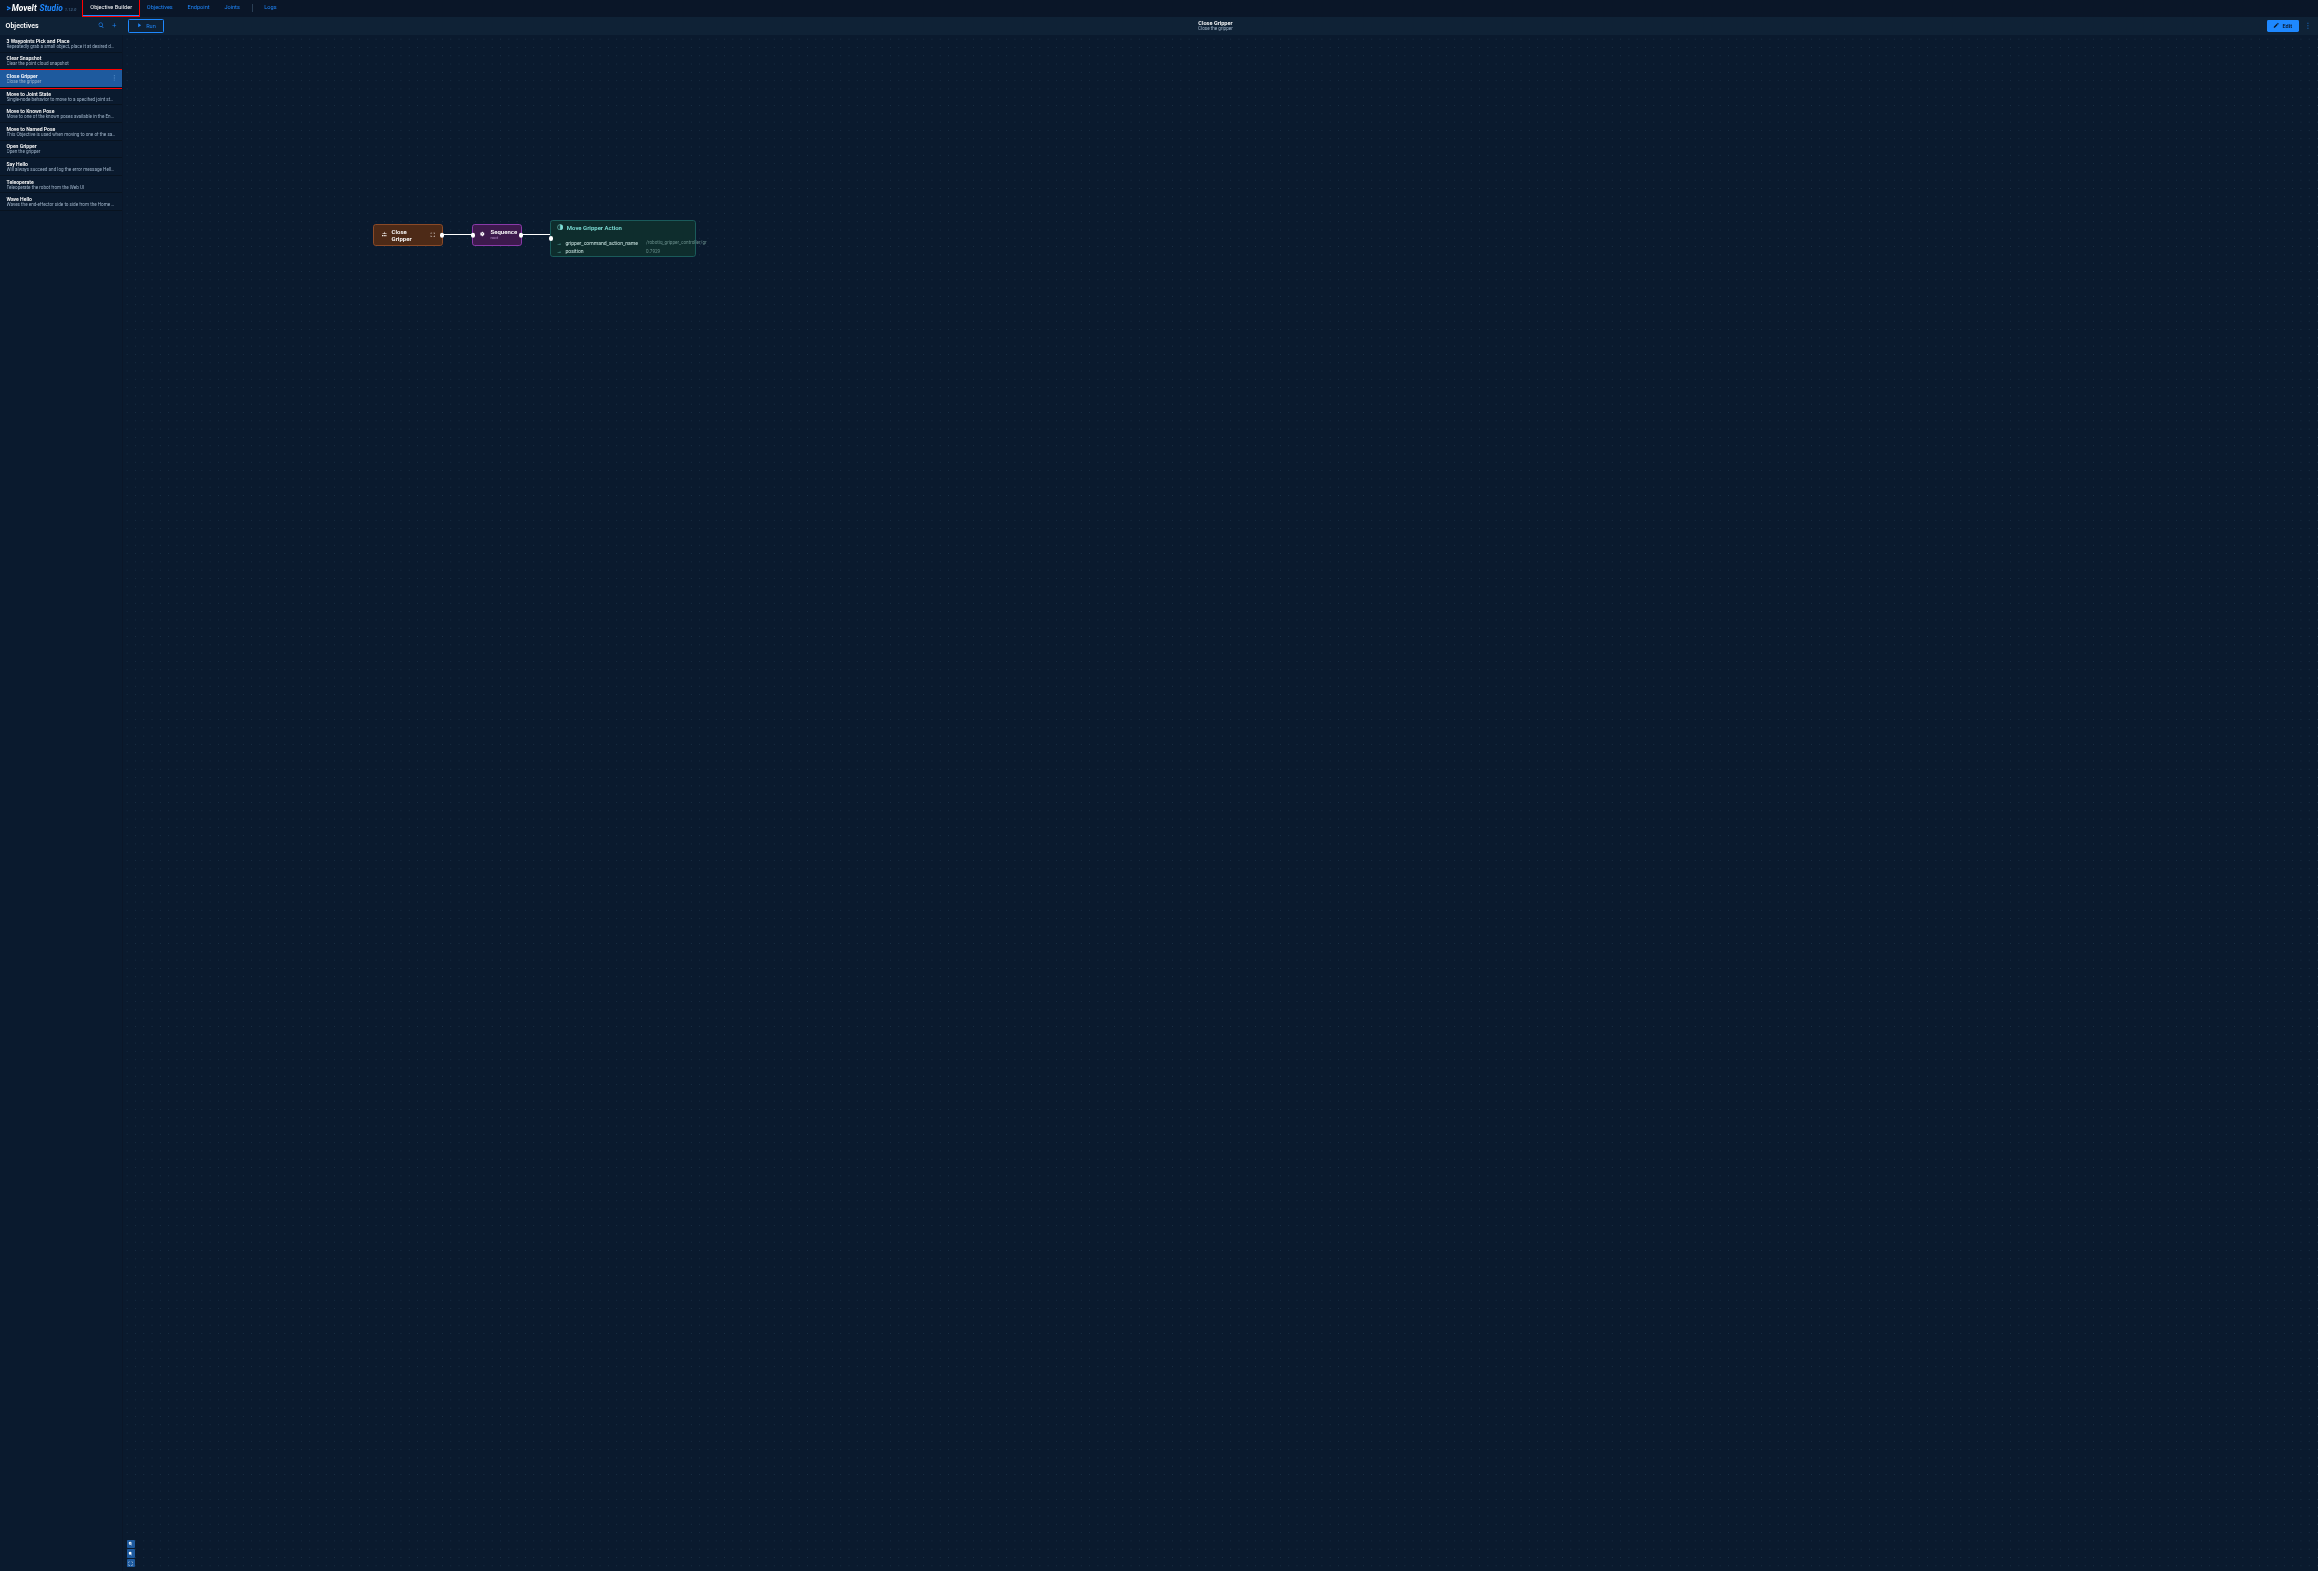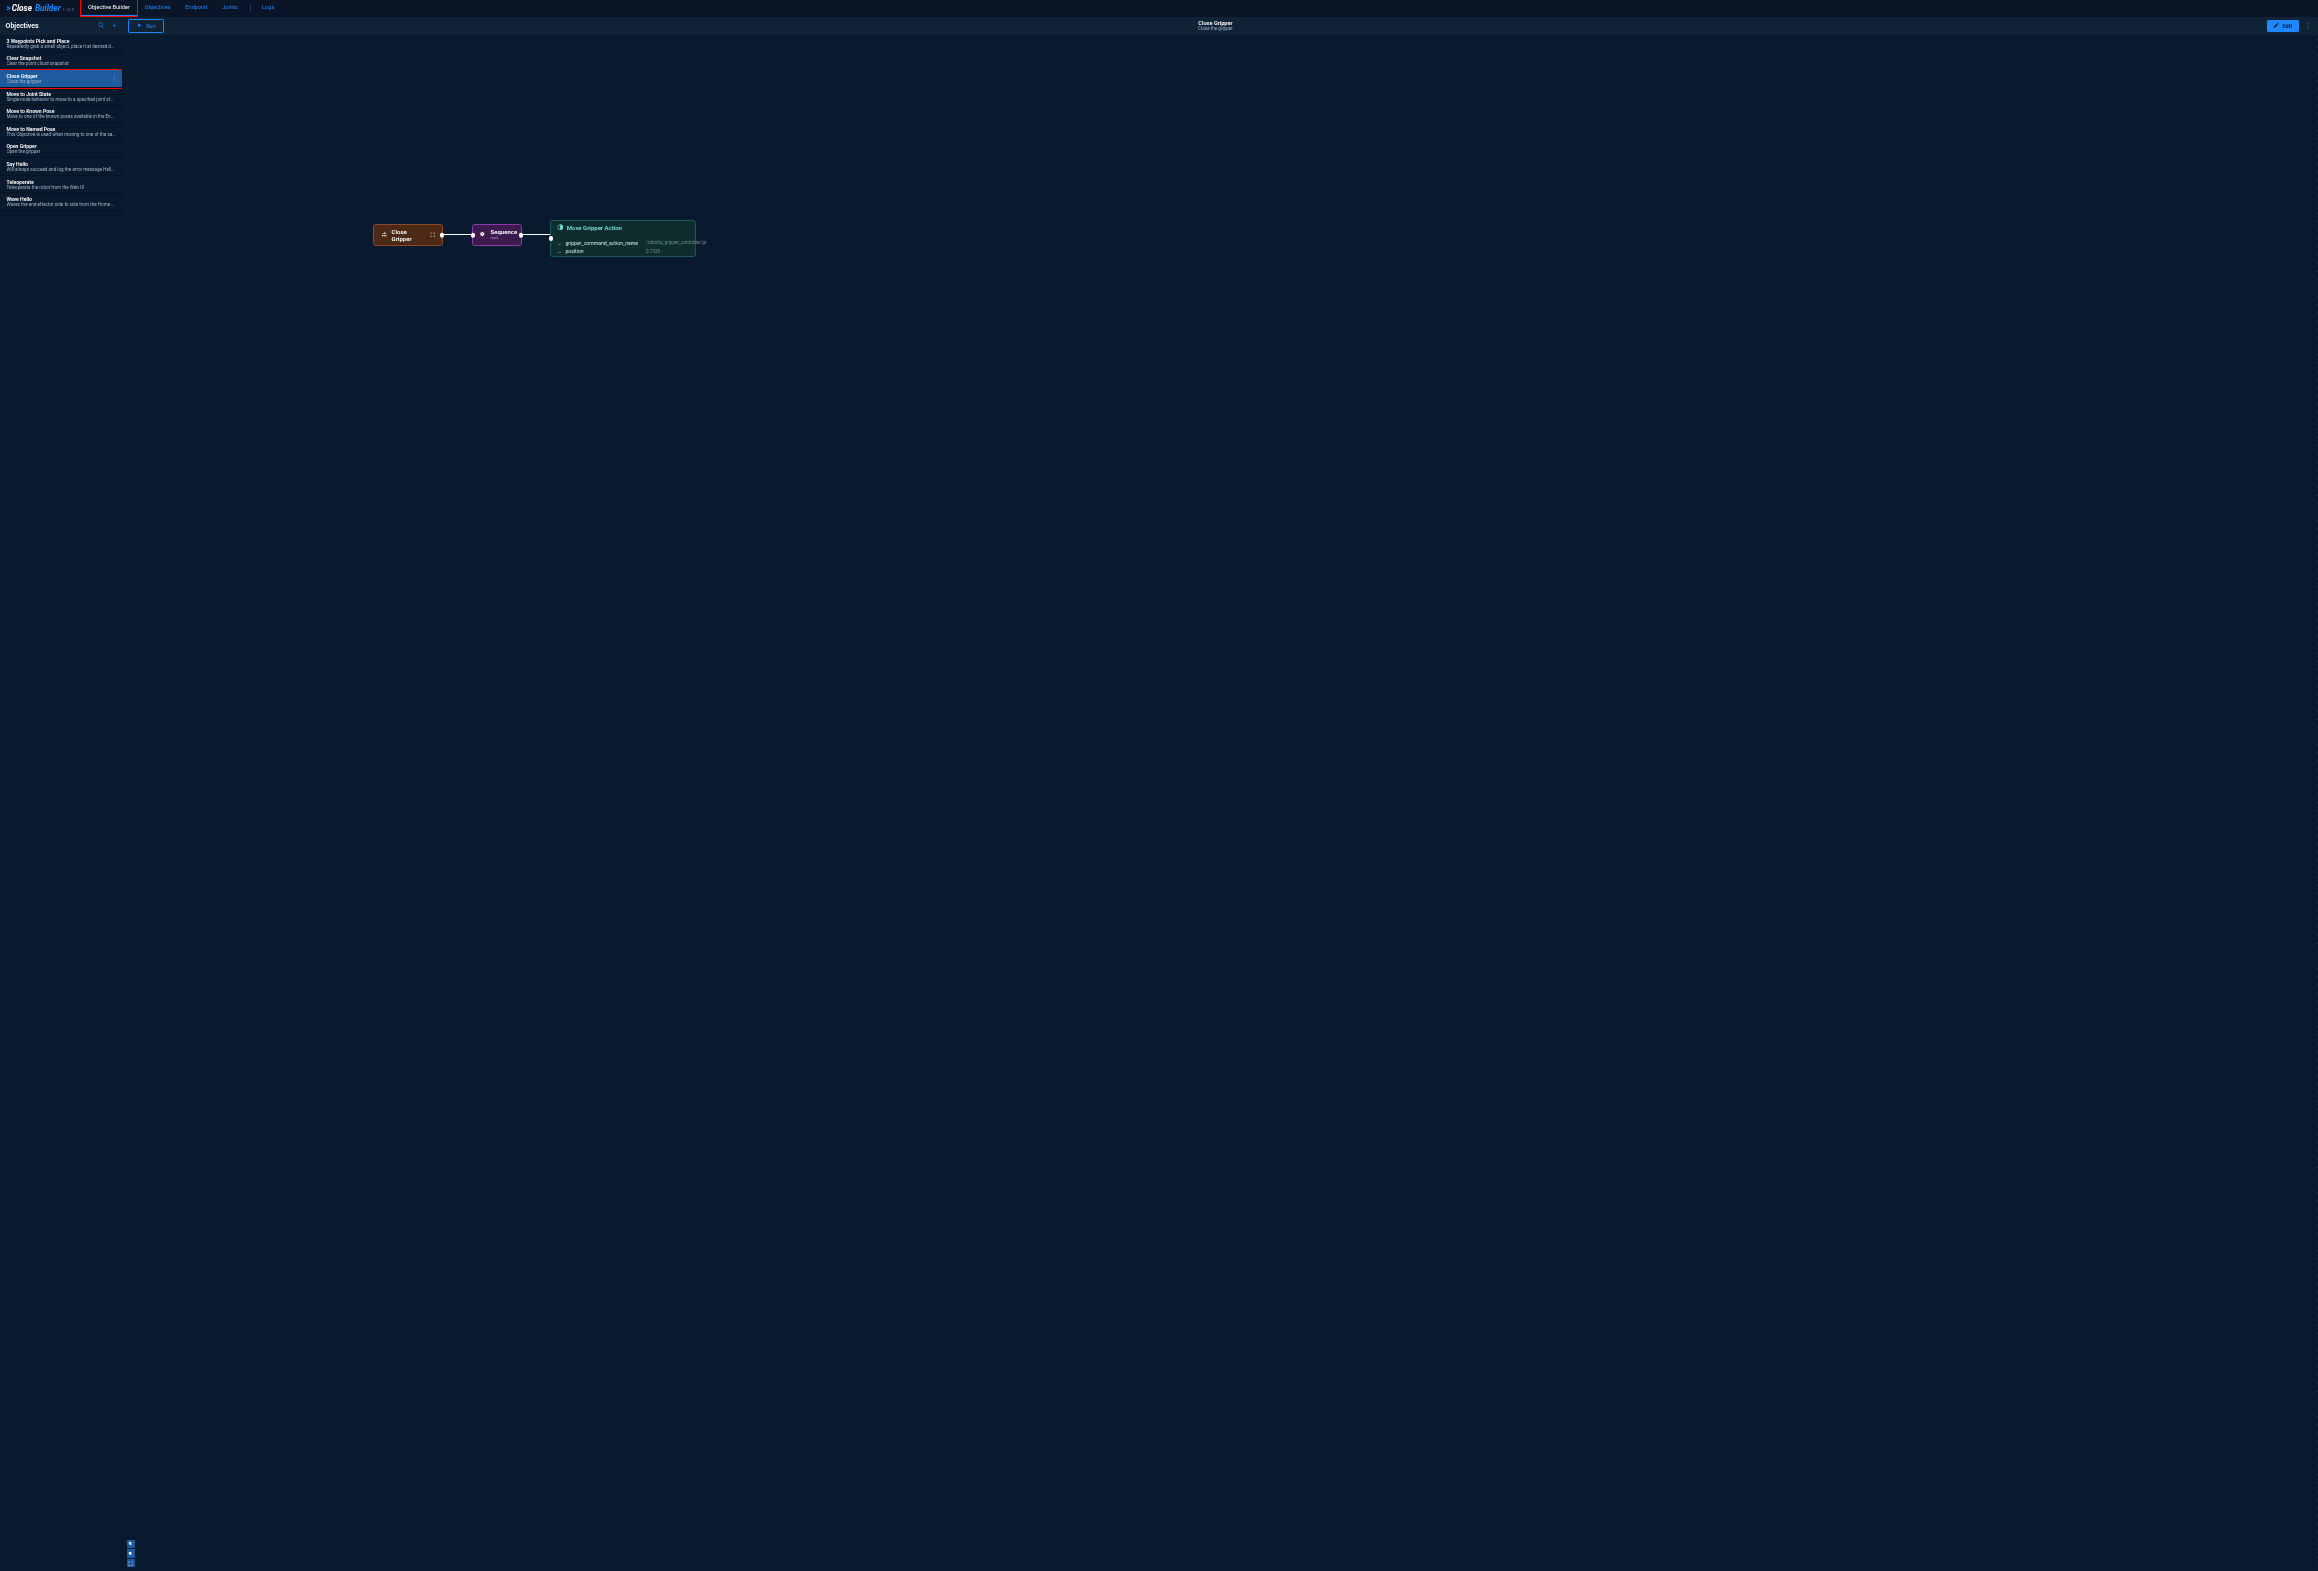--- a/index.html
+++ b/index.html
@@ -156,22 +156,22 @@
   .link.b { left:399px; top:199px; width:28px; }
 
   svg.icon { width:6.5px; height:6.5px; fill:currentColor; }
 </style>
 </head>
 <body>
 
 <div class="header">
   <div class="logo">
     <span class="chev">&gt;</span>
-    <span class="moveit">Close</span>
-    <span class="studio">Builder</span>
+    <span class="moveit">MoveIt</span>
+    <span class="studio">Studio</span>
     <span class="ver">1.12.0</span>
   </div>
   <div class="tabs" id="nav-tabs">
       <div class="tab active boxed">Objective Builder</div>
       <div class="tab">Objectives</div>
       <div class="tab">Endpoint</div>
       <div class="tab">Joints</div>
       <div class="tab-sep"></div>
       <div class="tab">Logs</div>
     </div>

